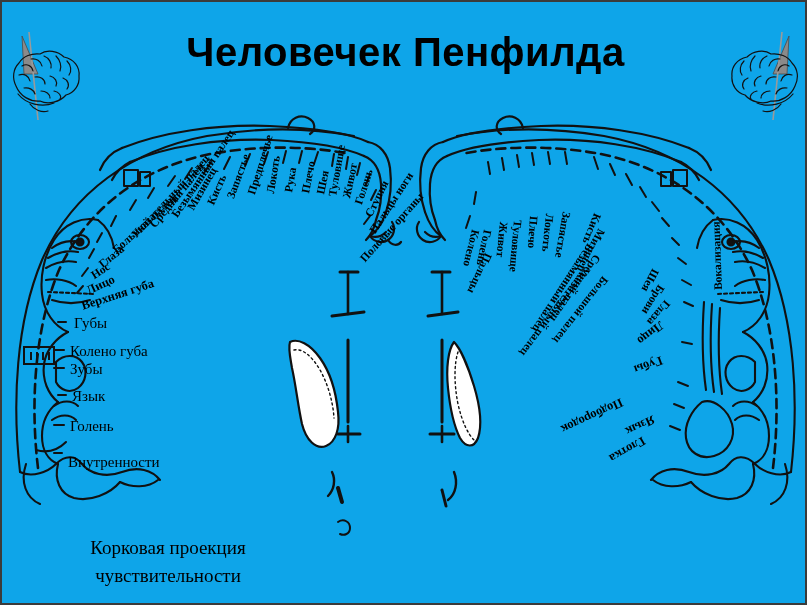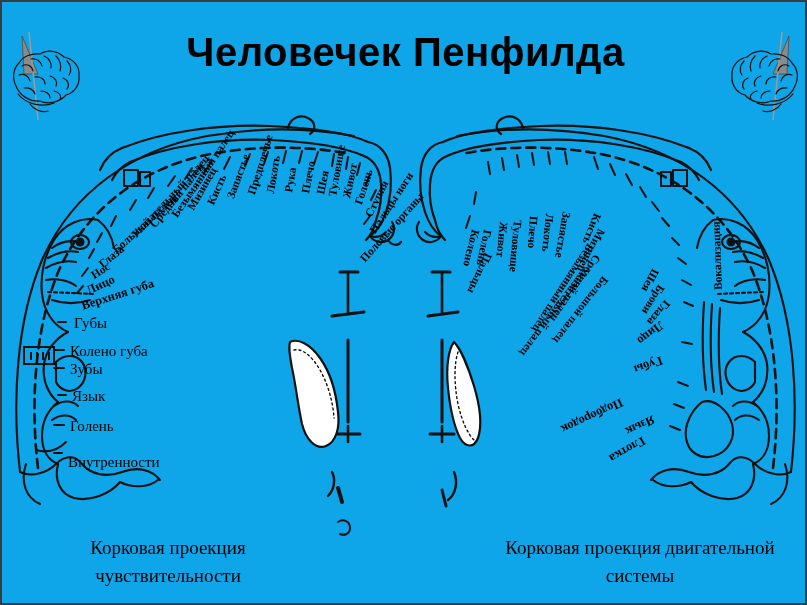--- a/index.html
+++ b/index.html
@@ -387,15 +387,14 @@
     <span class="lbl sm" style="left:666px;top:294px;transform:rotate(-50deg) scale(-1,-1);">Глаза</span>
     <span class="lbl" style="left:660px;top:314px;transform:rotate(-38deg) scale(-1,-1);">Лицо</span>
     <span class="lbl" style="left:660px;top:350px;transform:rotate(-20deg) scale(-1,-1);">Губы</span>
     <span class="lbl sm" style="left:716px;top:282px;transform:rotate(88deg) scale(-1,-1);">Вокализация</span>
     <span class="lbl" style="left:620px;top:392px;transform:rotate(-25deg) scale(-1,-1);">Подбородок</span>
     <span class="lbl" style="left:652px;top:409px;transform:rotate(-25deg) scale(-1,-1);">Язык</span>
     <span class="lbl" style="left:642px;top:430px;transform:rotate(-30deg) scale(-1,-1);">Глотка</span>
   </div>
 
   <div class="caption" id="caption-left">Корковая проекция чувствительности</div>
-  <div class="caption" id="caption-right">Корковая проекция двигательной системы</div>
 
 </div>
 
 </body></html>

